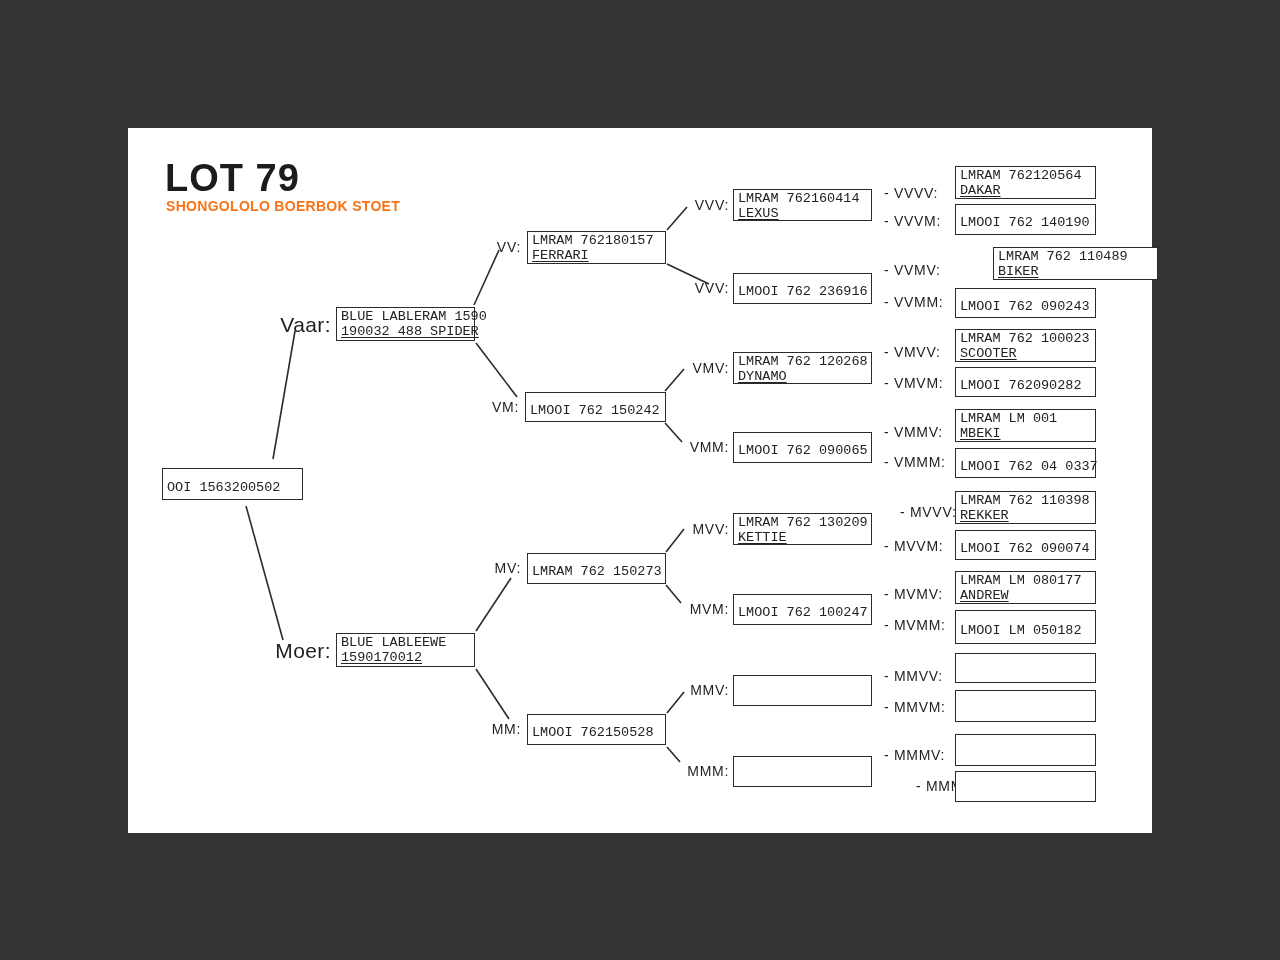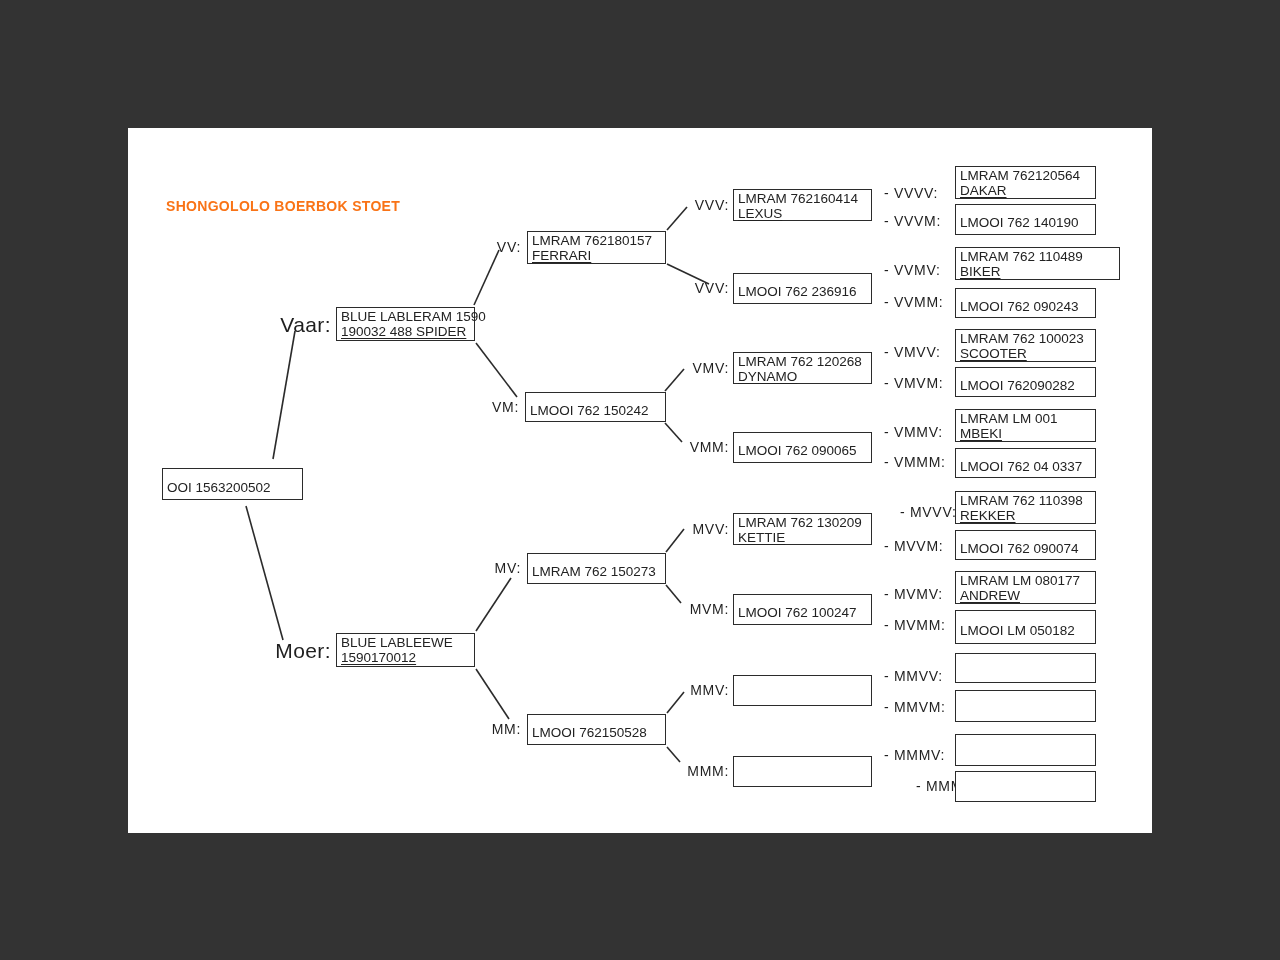--- a/index.html
+++ b/index.html
@@ -16,21 +16,21 @@
     position:absolute;left:166px;top:199px;font-size:14px;font-weight:bold;
     color:#f97316;letter-spacing:0.3px;line-height:1;
   }
   svg.connectors{position:absolute;left:0;top:0;pointer-events:none;}
   .pbox{
     position:absolute;box-sizing:border-box;border:1.5px solid #2b2b2b;background:#ffffff;
     font-size:13.5px;line-height:15px;color:#222222;white-space:nowrap;
     padding:1px 2px 0 4px;
   }
   .pbox.single{display:flex;align-items:center;padding-top:6px;}
-  .pbox .bline{display:block;}
+  .pbox .bline{display:block;font-family:Liberation Mono, monospace;}
   .pbox .u{text-decoration:underline;text-underline-offset:2px;}
   .plabel{
     position:absolute;font-size:14px;color:#1f1f1f;letter-spacing:0.7px;
     transform:translateY(-50%);white-space:nowrap;line-height:1;
   }
   .plabel.big{font-size:21px;letter-spacing:0.4px;}
 </style>
 </head>
 <body>
 
@@ -47,20 +47,21 @@
       <line x1="667" y1="230" x2="687" y2="207" stroke="#2b2b2b" stroke-width="1.6"></line>
       <line x1="667" y1="264" x2="709" y2="284" stroke="#2b2b2b" stroke-width="1.6"></line>
       <line x1="665" y1="391" x2="684" y2="369" stroke="#2b2b2b" stroke-width="1.6"></line>
       <line x1="665" y1="423" x2="682" y2="442" stroke="#2b2b2b" stroke-width="1.6"></line>
       <line x1="666" y1="552" x2="684" y2="529" stroke="#2b2b2b" stroke-width="1.6"></line>
       <line x1="666" y1="585" x2="681" y2="603" stroke="#2b2b2b" stroke-width="1.6"></line>
       <line x1="667" y1="713" x2="684" y2="692" stroke="#2b2b2b" stroke-width="1.6"></line>
       <line x1="667" y1="747" x2="680" y2="762" stroke="#2b2b2b" stroke-width="1.6"></line>
     </svg>
 
+  <div class="lot-title">LOT 79</div>
   <div class="stud-name">SHONGOLOLO BOERBOK STOET</div>
 
   <div class="pbox single" style="left:162px;top:468px;width:141px;height:32px;">
     <span class="bline">OOI 1563200502</span>
   </div>
 
   <div id="nodes-root">
       <div class="plabel big" style="right: 949px; top: 324px;">Vaar:</div>
       <div class="pbox" style="left: 336px; top: 307px; width: 139px; height: 34px;">
         <span class="bline">BLUE LABLERAM 1590</span>
@@ -122,21 +123,21 @@
       <div class="plabel" style="left: 884px; top: 193px;">- VVVV:</div>
       <div class="pbox" style="left: 955px; top: 166px; width: 141px; height: 33px;">
         <span class="bline">LMRAM 762120564</span>
         <span class="bline u">DAKAR</span>
       </div>
       <div class="plabel" style="left: 884px; top: 221px;">- VVVM:</div>
       <div class="pbox single" style="left: 955px; top: 204px; width: 141px; height: 31px;">
         <span class="bline">LMOOI 762 140190</span>
       </div>
       <div class="plabel" style="left: 884px; top: 270px;">- VVMV:</div>
-      <div class="pbox" style="left: 955px; top: 247px; width: 165px; height: 33px;">
+      <div class="pbox" style="left: 993px; top: 247px; width: 165px; height: 33px;">
         <span class="bline">LMRAM 762 110489</span>
         <span class="bline u">BIKER</span>
       </div>
       <div class="plabel" style="left: 884px; top: 302px;">- VVMM:</div>
       <div class="pbox single" style="left: 955px; top: 288px; width: 141px; height: 30px;">
         <span class="bline">LMOOI 762 090243</span>
       </div>
       <div class="plabel" style="left: 884px; top: 352px;">- VMVV:</div>
       <div class="pbox" style="left: 955px; top: 329px; width: 141px; height: 33px;">
         <span class="bline">LMRAM 762 100023</span>

